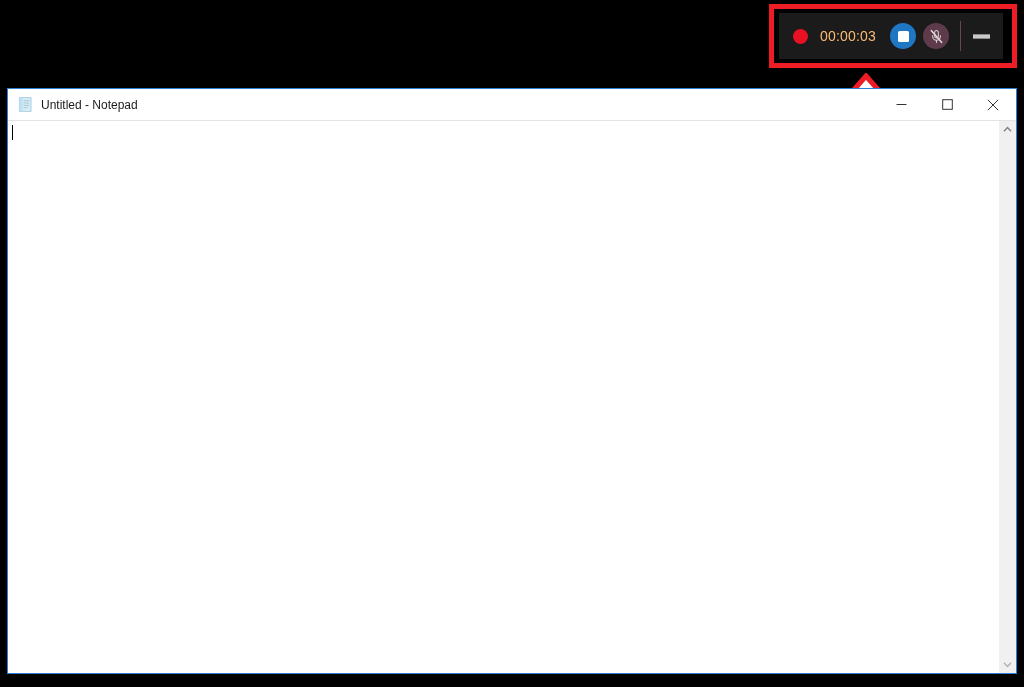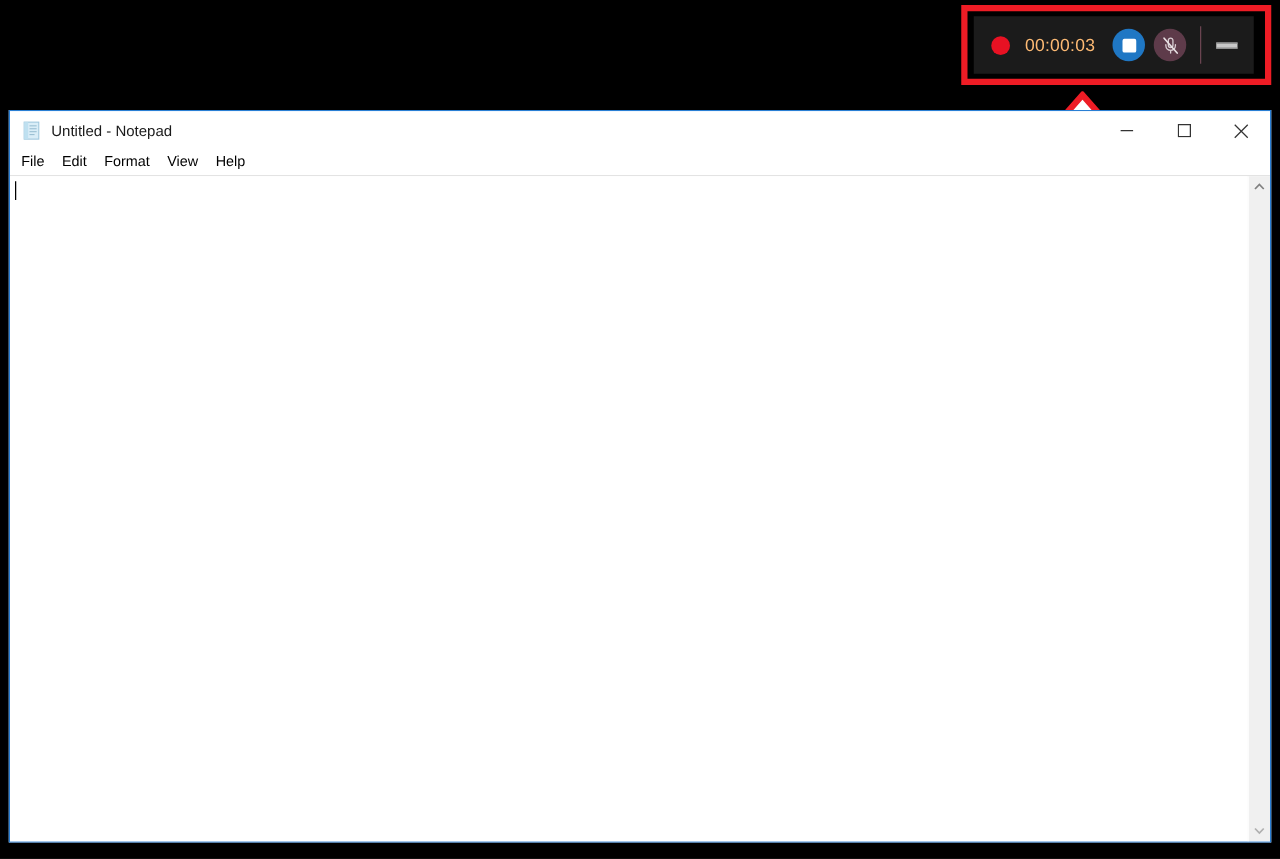--- a/index.html
+++ b/index.html
@@ -298,27 +298,20 @@
       <div class="win-ctl">
         <svg width="12" height="12" viewBox="0 0 12 12">
           <line x1="0.8" y1="0.8" x2="11.2" y2="11.2" stroke="#333333" stroke-width="1"></line>
           <line x1="11.2" y1="0.8" x2="0.8" y2="11.2" stroke="#333333" stroke-width="1"></line>
         </svg>
 
       </div>
     </div>
   </div>
 
-  <div id="notepad-menubar">
-    <div class="menu-item">File</div>
-    <div class="menu-item">Edit</div>
-    <div class="menu-item">Format</div>
-    <div class="menu-item">View</div>
-    <div class="menu-item">Help</div>
-  </div>
 
   <div id="notepad-body">
 
     <div id="notepad-textarea">
       <div id="text-caret"></div>
 
     </div>
 
     <div id="notepad-scrollbar">
       <div class="sb-arrow">

